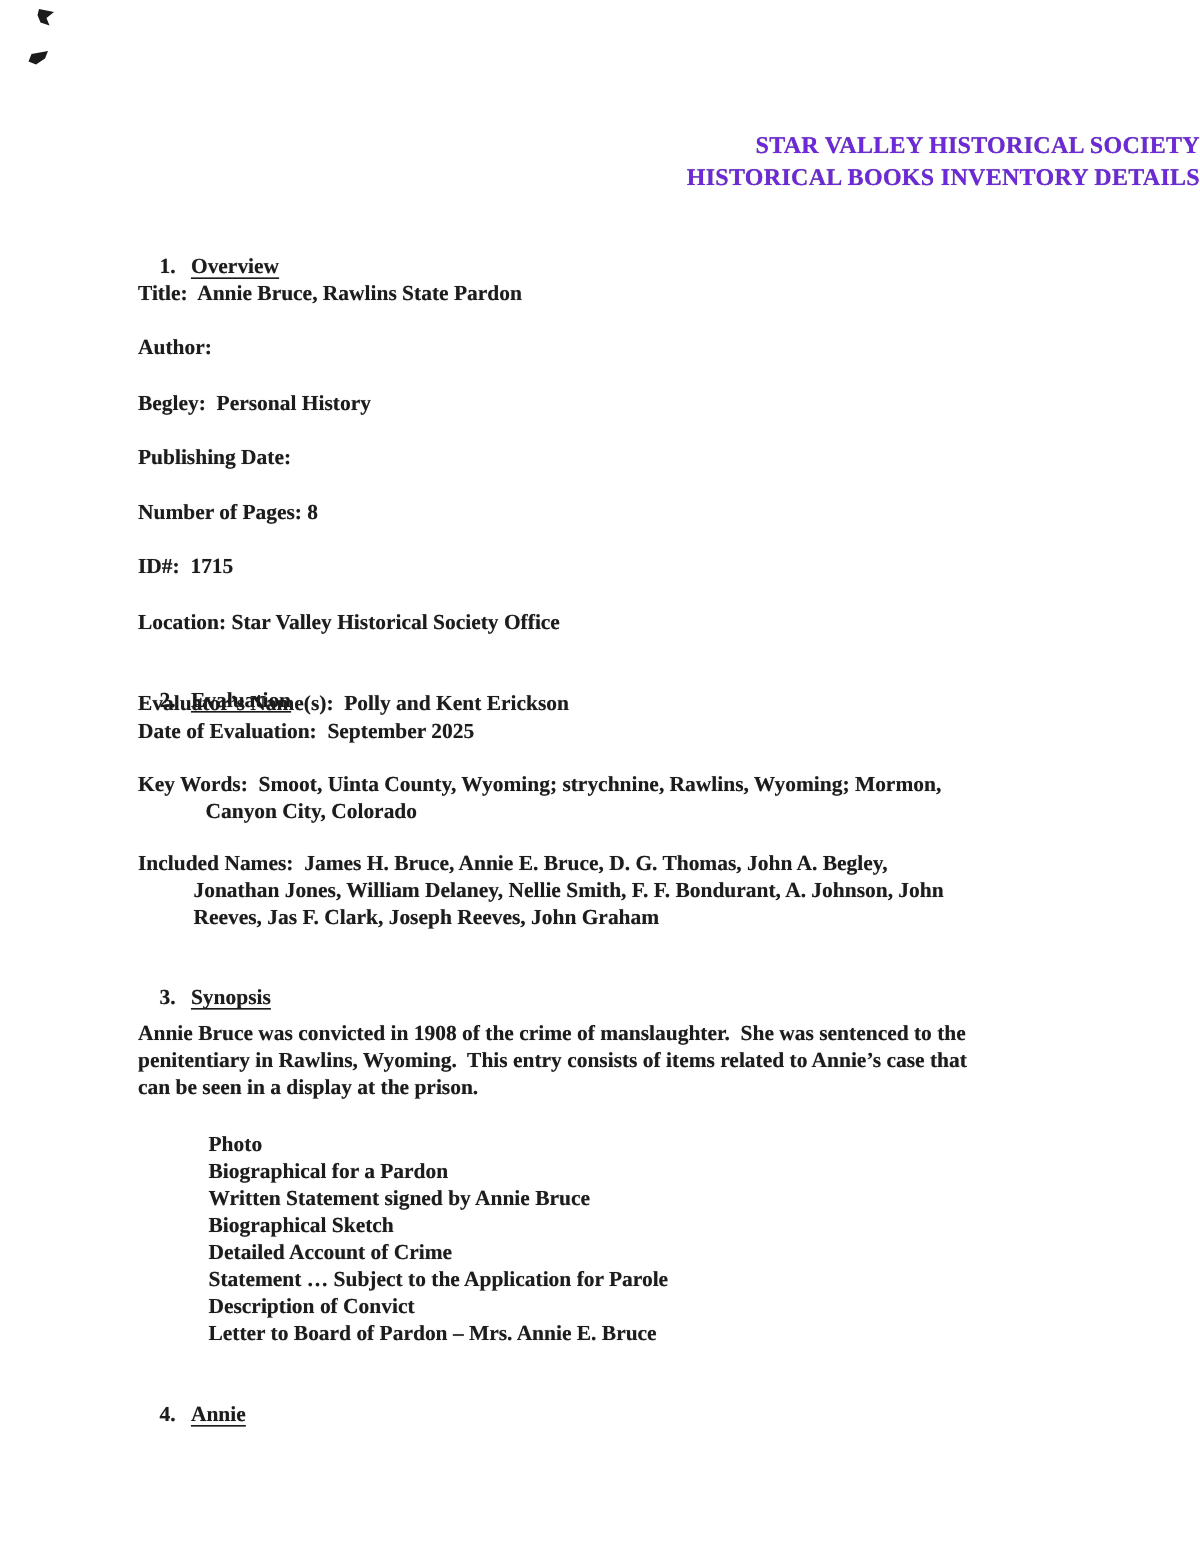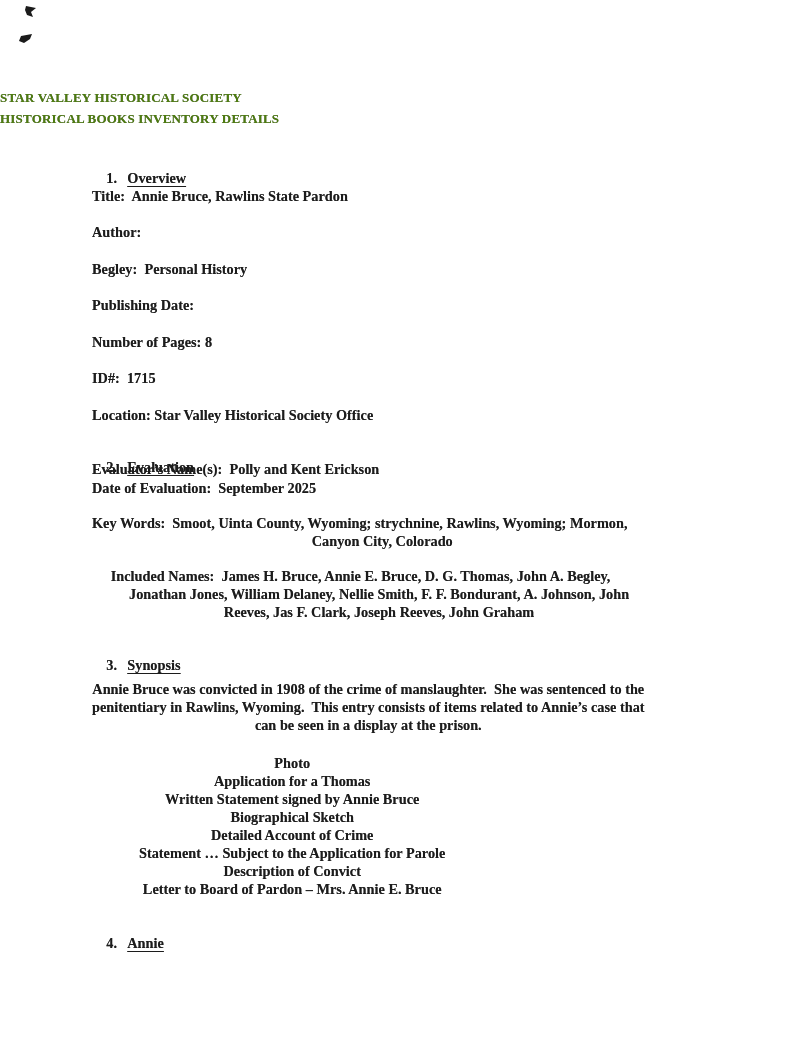--- a/index.html
+++ b/index.html
@@ -28,34 +28,33 @@
     text-shadow: 0 0 0.5px rgba(20,20,20,0.55);
   }
   .block {
     position: absolute;
     left: 92px;
     font-weight: bold;
     font-size: 14.3px;
     line-height: 18px;
     color: #1c1c1c;
     text-shadow: 0 0 0.5px rgba(20,20,20,0.55);
-    text-align: center;
   }
   .block .bline { white-space: pre; }
   .header {
     position: absolute;
     left: 0;
     top: 87px;
     width: 800px;
-    text-align: left;
+    text-align: right;
     font-weight: bold;
-    font-size: 13px;
+    font-size: 16px;
     line-height: 21px;
     letter-spacing: 0.2px;
-    color: #4d7c0f;
+    color: #6d28d9;
     text-shadow: 0 0 0.5px rgba(20,20,20,0.6);
   }
   .sec-heading .num {
     display: inline-block;
     width: 21px;
     white-space: pre;
   }
   .sec-heading .sec-title {
     text-decoration: underline;
     text-decoration-thickness: 1.4px;
@@ -115,21 +114,21 @@
   </div>
 
   <div class="block" style="top:680px">
     <div class="bline">Annie Bruce was convicted in 1908 of the crime of manslaughter.  She was sentenced to the</div>
     <div class="bline">penitentiary in Rawlins, Wyoming.  This entry consists of items related to Annie’s case that</div>
     <div class="bline">can be seen in a display at the prison.</div>
   </div>
 
   <div class="block item-list" style="top:754px">
     <div class="bline">Photo</div>
-    <div class="bline">Application for a Thomas</div>
+    <div class="bline">Biographical for a Pardon</div>
     <div class="bline">Written Statement signed by Annie Bruce</div>
     <div class="bline">Biographical Sketch</div>
     <div class="bline">Detailed Account of Crime</div>
     <div class="bline">Statement … Subject to the Application for Parole</div>
     <div class="bline">Description of Convict</div>
     <div class="bline">Letter to Board of Pardon – Mrs. Annie E. Bruce</div>
   </div>
 
   <div class="line sec-heading" style="top:916px">
     <span class="num">4.</span><span class="sec-title">Annie</span>

